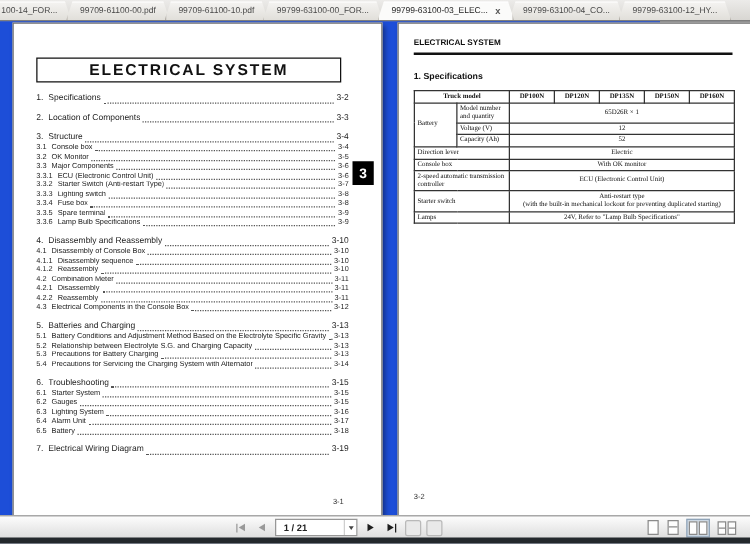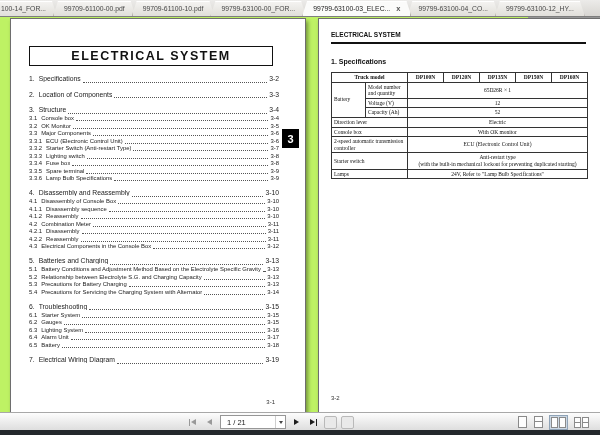--- a/index.html
+++ b/index.html
@@ -13,21 +13,21 @@
   .tab{position:relative;height:15px;margin-right:-4px;padding:0 11px;display:flex;align-items:center;gap:4px;
        background:linear-gradient(#f5f4f2,#e1dfda);
        clip-path:polygon(5px 0,calc(100% - 5px) 0,100% 100%,0 100%);
        box-shadow:inset 0 1px 0 #fff, inset 1px 0 0 #b3afa8, inset -1px 0 0 #b3afa8;
        font-size:6.8px;color:#474747;white-space:nowrap;cursor:default;}
   .tab.active{background:#fbfbfa;color:#222;z-index:2;}
   .tab:first-child{margin-left:-10px;}
   .tab-close{font-size:7.5px;color:#555;font-weight:bold;padding-left:2px;}
 
   
-  .docarea{position:absolute;left:0;top:17px;width:528px;height:395px;background:#bef264;}
+  .docarea{position:absolute;left:0;top:17px;width:528px;height:395px;background:#1d4ed8;}
   .page{position:absolute;background:#fff;border:1px solid #6e6e6e;
         box-shadow:2px 3px 4px rgba(0,0,0,.4);color:#1c1c1c;}
   .page-left{left:10px;top:1px;width:294px;height:393px;}
   .page-right{left:318px;top:1px;width:292px;height:393px;}
 
   
   .title-box{position:absolute;left:18px;top:27px;width:242px;height:18px;
              border:1.5px solid #111;display:flex;align-items:center;justify-content:center;
              font-weight:bold;font-size:12.5px;letter-spacing:1.5px;color:#111;}
   .toc{position:absolute;left:18px;top:47px;width:250px;}
@@ -53,21 +53,21 @@
   table.spec td{border:1px solid #333;padding:1px 2px;line-height:1.2;}
   td.hdr{font-weight:bold;text-align:center;}
   td.grp{text-align:left;vertical-align:middle;}
   td.lbl{text-align:left;}
   td.val{text-align:center;}
   .pgnum-right{position:absolute;left:12px;top:376px;font-size:6px;color:#333;}
 
   
   .toolbar{position:absolute;left:0;top:412px;width:600px;height:18px;
            background:linear-gradient(#fdfdfd,#dcdcdc);border-top:1px solid #a8a8a8;}
-  .nav-group{position:absolute;left:186px;top:0;height:18px;display:flex;align-items:center;gap:4px;}
+  .nav-group{position:absolute;left:186px;top:0;height:18px;display:flex;align-items:center;gap:4px;font-weight:bold;}
   .tbtn{width:13px;height:13px;display:flex;align-items:center;justify-content:center;gap:1px;cursor:pointer;}
   .tri-l{width:0;height:0;border-top:3.5px solid transparent;border-bottom:3.5px solid transparent;border-right:5px solid #999;}
   .tri-r{width:0;height:0;border-top:3.5px solid transparent;border-bottom:3.5px solid transparent;border-left:5px solid #1d1d1d;}
   .vbar-g{width:1.5px;height:7px;background:#999;}
   .vbar-b{width:1.5px;height:7px;background:#1d1d1d;}
   .pagebox{width:64px;height:12px;background:#fff;border:1px solid #979797;display:flex;align-items:center;}
   .pagebox .ptext{flex:1;font-size:7.5px;color:#222;padding-left:6px;}
   .pagebox .caret{width:9px;height:100%;display:flex;align-items:center;justify-content:center;border-left:1px solid #cfcfcf;}
   .caret-tri{width:0;height:0;border-left:2.5px solid transparent;border-right:2.5px solid transparent;border-top:3.5px solid #444;}
   .hist{width:11px;height:11px;border:1px solid #b9b9b9;border-radius:2px;background:#e9e9e9;}

